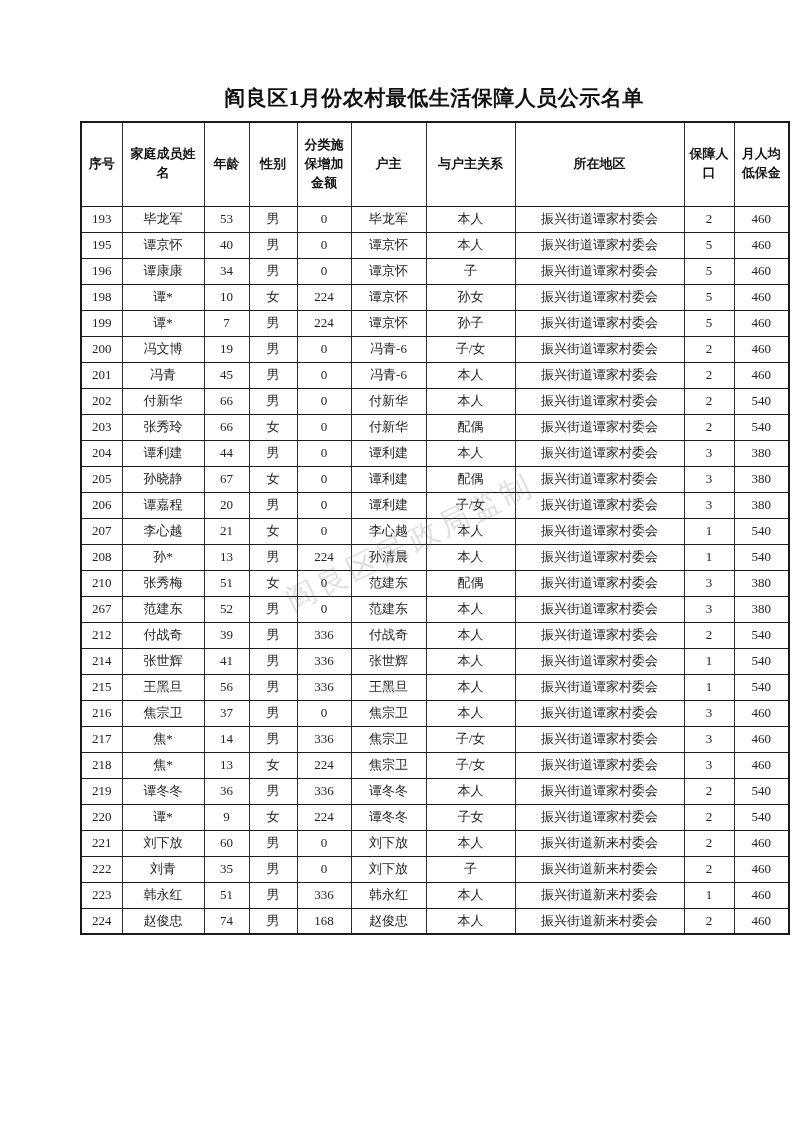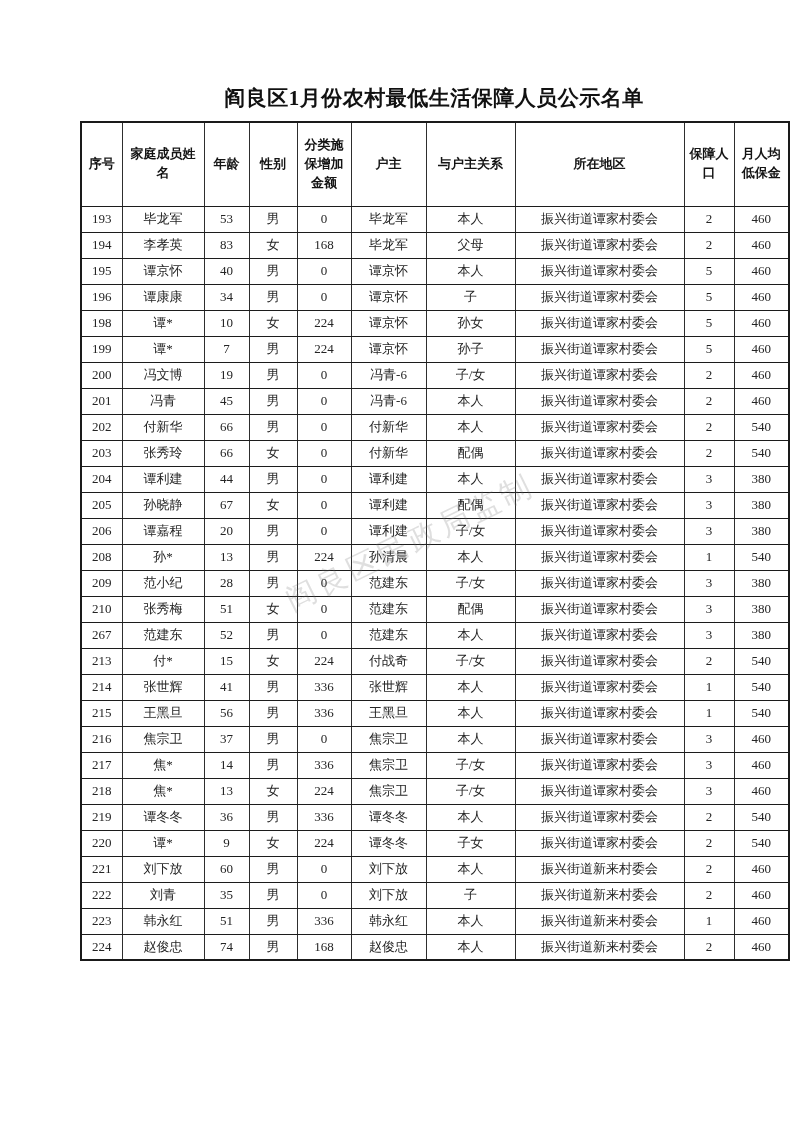--- a/index.html
+++ b/index.html
@@ -123,32 +123,20 @@
             <td>53</td>
             <td>男</td>
             <td>0</td>
             <td>毕龙军</td>
             <td>本人</td>
             <td>振兴街道谭家村委会</td>
             <td>2</td>
             <td>460</td>
           </tr>
           <tr>
-            <td>194</td>
-            <td>李孝英</td>
-            <td>83</td>
-            <td>女</td>
-            <td>168</td>
-            <td>毕龙军</td>
-            <td>父母</td>
-            <td>振兴街道谭家村委会</td>
-            <td>2</td>
-            <td>460</td>
-          </tr>
-          <tr>
             <td>195</td>
             <td>谭京怀</td>
             <td>40</td>
             <td>男</td>
             <td>0</td>
             <td>谭京怀</td>
             <td>本人</td>
             <td>振兴街道谭家村委会</td>
             <td>5</td>
             <td>460</td>
@@ -267,44 +255,44 @@
             <td>20</td>
             <td>男</td>
             <td>0</td>
             <td>谭利建</td>
             <td>子/女</td>
             <td>振兴街道谭家村委会</td>
             <td>3</td>
             <td>380</td>
           </tr>
           <tr>
+            <td>207</td>
+            <td>李心越</td>
+            <td>21</td>
+            <td>女</td>
+            <td>0</td>
+            <td>李心越</td>
+            <td>本人</td>
+            <td>振兴街道谭家村委会</td>
+            <td>1</td>
+            <td>540</td>
+          </tr>
+          <tr>
             <td>208</td>
             <td>孙*</td>
             <td>13</td>
             <td>男</td>
             <td>224</td>
             <td>孙清晨</td>
             <td>本人</td>
             <td>振兴街道谭家村委会</td>
             <td>1</td>
             <td>540</td>
           </tr>
           <tr>
-            <td>209</td>
-            <td>范小纪</td>
-            <td>28</td>
-            <td>男</td>
-            <td>0</td>
-            <td>范建东</td>
-            <td>子/女</td>
-            <td>振兴街道谭家村委会</td>
-            <td>3</td>
-            <td>380</td>
-          </tr>
-          <tr>
             <td>210</td>
             <td>张秀梅</td>
             <td>51</td>
             <td>女</td>
             <td>0</td>
             <td>范建东</td>
             <td>配偶</td>
             <td>振兴街道谭家村委会</td>
             <td>3</td>
             <td>380</td>
@@ -315,27 +303,27 @@
             <td>52</td>
             <td>男</td>
             <td>0</td>
             <td>范建东</td>
             <td>本人</td>
             <td>振兴街道谭家村委会</td>
             <td>3</td>
             <td>380</td>
           </tr>
           <tr>
-            <td>213</td>
-            <td>付*</td>
-            <td>15</td>
-            <td>女</td>
-            <td>224</td>
+            <td>212</td>
             <td>付战奇</td>
-            <td>子/女</td>
+            <td>39</td>
+            <td>男</td>
+            <td>336</td>
+            <td>付战奇</td>
+            <td>本人</td>
             <td>振兴街道谭家村委会</td>
             <td>2</td>
             <td>540</td>
           </tr>
           <tr>
             <td>214</td>
             <td>张世辉</td>
             <td>41</td>
             <td>男</td>
             <td>336</td>

